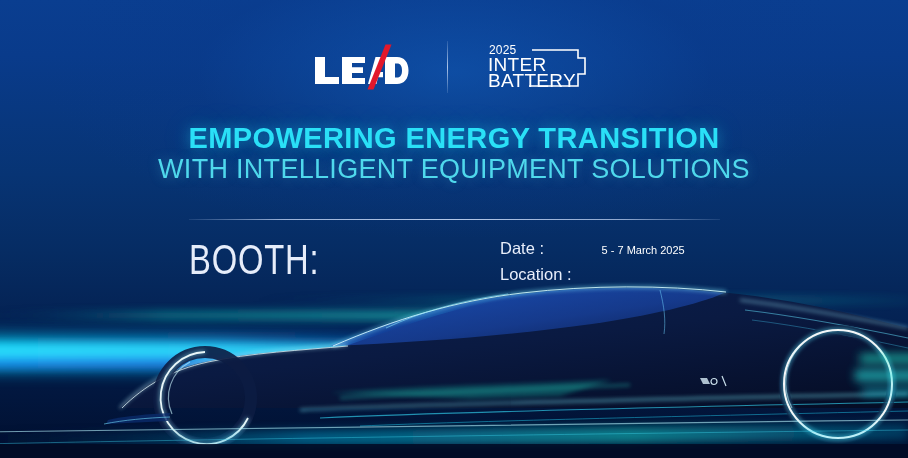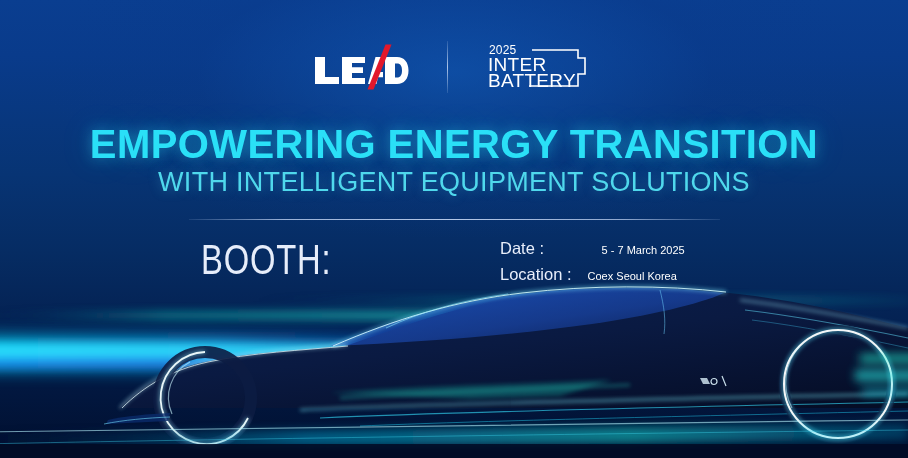--- a/index.html
+++ b/index.html
@@ -56,21 +56,21 @@
   
   .ib-logo{ position:relative; width:110px; height:52px; }
   .ib-logo svg{ display:block; width:110px; height:52px; }
 
   
   .headline-block{
     position:absolute; top:122px; left:0; width:100%;
     text-align:center;
   }
   .headline{
-    font-size:40px;
+    font-size:29px;
     font-weight:bold;
     letter-spacing:.4px;
     color:#2ae0f7;
     line-height:1.12;
     text-shadow:0 0 14px rgba(42,224,247,.45), 0 0 34px rgba(42,224,247,.18);
   }
   .subheadline{
     margin-top:0;
     font-size:27px;
     font-weight:normal;
@@ -92,21 +92,21 @@
       rgba(170,195,235,.12) 100%);
   }
 
   
   .info-row{
     position:absolute; top:234px; left:189px;
     width:560px; height:70px;
   }
 
   .booth{
-    position:absolute; left:12px; top:2px;
+    position:absolute; left:0; top:2px;
     display:flex; align-items:baseline; gap:12px;
     white-space:nowrap;
   }
   .booth-label{
     font-family:"Liberation Sans Narrow","Liberation Sans", sans-serif;
     font-size:42px;
     font-weight:300;
     letter-spacing:1px;
     color:#e6edfa;
     transform:scaleX(.78);
@@ -209,21 +209,20 @@
   <div class="info-row">
 
     <div class="booth">
       <span class="booth-label">BOOTH:</span>
     </div>
 
     <div class="meta">
       <span class="meta-label r1-label">Date :</span>
       <span class="meta-value r1-value">5 - 7 March 2025</span>
       <span class="meta-label">Location :</span>
-      <span class="meta-value">Coex Seoul Korea</span>
     </div>
 
   </div>
 
   <div class="scene">
     <svg viewBox="0 0 908 200" xmlns="http://www.w3.org/2000/svg">
       <defs>
         <linearGradient id="streakA" x1="0" y1="0" x2="1" y2="0">
           <stop offset="0" stop-color="#00d9ff" stop-opacity="0.95"></stop>
           <stop offset="0.45" stop-color="#17b4ff" stop-opacity="0.85"></stop>

